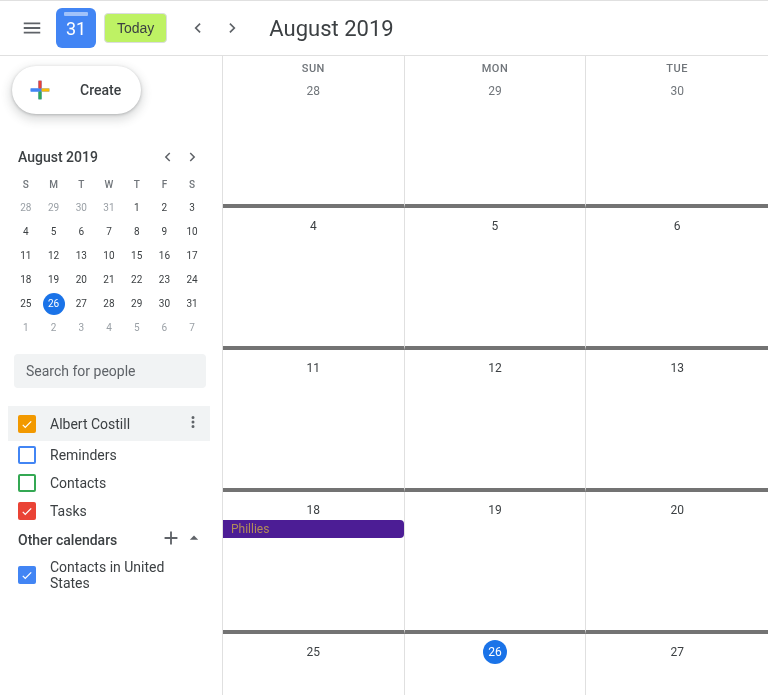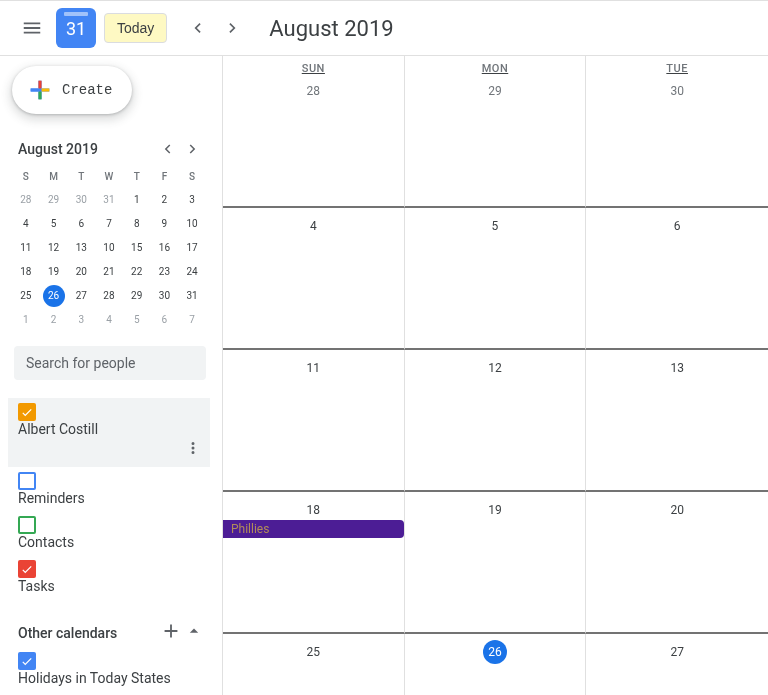--- a/index.html
+++ b/index.html
@@ -3,53 +3,53 @@
 <meta charset="utf-8">
 <style>
   * { box-sizing: border-box; margin: 0; padding: 0; }
   body { font-family: 'Google Sans', Roboto, Arial, sans-serif; font-size: 14px; color: #3c4043; background: #fff; width: 768px; height: 695px; overflow: hidden; }
   .hdr { height: 56px; border-top: 1px solid #e0e0e0; border-bottom: 1px solid #e0e0e0; display: flex; align-items: center; padding: 0 8px; }
   .hamburger { width: 48px; height: 48px; display: flex; align-items: center; justify-content: center; cursor: pointer; }
   .hamburger svg { color: #5f6368; }
   .logo { width: 40px; height: 40px; background: #4285f4; border-radius: 6px; display: flex; align-items: center; justify-content: center; color: #fff; font-size: 18px; font-weight: 400; margin-right: 8px; position: relative; }
   .logo::before { content:""; position:absolute; top:4px; left:50%; transform:translateX(-50%); width:24px; height:4px; background:#a1c2fa; border-radius:1px; }
   .brand { font-size: 22px; color: #5f6368; font-weight: 400; margin-right: 50px; }
-  .today-btn { border: 1px solid #dadce0; border-radius: 4px; padding: 6px 12px; font-size: 14px; color: #3c4043; background: #fef9c3; cursor: pointer; margin-right: 12px; }
+  .today-btn { border: 1px solid #dadce0; border-radius: 4px; padding: 6px 12px; font-size: 14px; color: #3c4043; background: #bef264; cursor: pointer; margin-right: 12px; }
   .nav-arrow { width: 36px; height: 36px; display: flex; align-items: center; justify-content: center; cursor: pointer; border-radius: 50%; }
   .nav-arrow svg { color: #5f6368; }
   .month-title { font-size: 22px; color: #3c4043; font-weight: 400; margin-left: 18px; }
   .main { display: flex; height: calc(695px - 56px); }
   .side { width: 222px; padding: 10px 12px 0 8px; }
-  .create-btn { display: inline-flex; align-items: center; gap: 8px; border-radius: 24px; box-shadow: 0 1px 3px rgba(60,64,67,0.3), 0 4px 8px 3px rgba(60,64,67,0.15); padding: 10px 20px 10px 14px; background: #fff; cursor: pointer; margin-bottom: 22px; margin-left: 4px; font-family: Liberation Mono, monospace; }
+  .create-btn { display: inline-flex; align-items: center; gap: 26px; border-radius: 24px; box-shadow: 0 1px 3px rgba(60,64,67,0.3), 0 4px 8px 3px rgba(60,64,67,0.15); padding: 10px 20px 10px 14px; background: #fff; cursor: pointer; margin-bottom: 30px; margin-left: 4px; }
   .plus-icon svg { display:block; }
   .create-btn span.lbl { font-size: 14px; color: #3c4043; font-weight: 500; }
   .mini-head { display:flex; align-items:center; justify-content:space-between; padding: 0 4px 4px 10px; }
   .mini-title { font-size: 14px; color: #3c4043; font-weight:500; }
   .mini-nav { display:flex; }
   .mini-nav .nav-arrow { width: 26px; height: 26px; }
   .mini-grid { display:grid; grid-template-columns: repeat(7, 1fr); gap: 0; padding: 0 4px; }
   .mini-dow { text-align:center; font-size: 10px; color: #70757a; font-weight:500; height: 22px; line-height:22px; }
   .mini-cell { text-align:center; font-size: 10px; color: #3c4043; height: 24px; line-height:24px; cursor:pointer; border-radius:50%; }
   .mini-cell.out { color: #9aa0a6; }
   .mini-cell.today { background: #1a73e8; color:#fff; width:22px; height:22px; line-height:22px; margin: 1px auto; }
   .search-box { background: #f1f3f4; border-radius: 4px; padding: 9px 12px; font-size: 14px; color: #5f6368; margin: 14px 4px 18px 6px; cursor:text; }
   .sec-head { display:flex; align-items:center; justify-content:space-between; padding: 2px 6px 2px 10px; cursor:pointer; }
   .sec-head .lbl { font-size: 14px; color:#3c4043; font-weight:500; }
   .sec-icons { display:flex; align-items:center; gap:2px; }
-  .cal-item { display:flex; padding: 5px 6px 5px 10px; border-radius: 0; position:relative;flex-direction:column; }
+  .cal-item { display:flex; align-items:center; padding: 5px 6px 5px 10px; border-radius: 0; position:relative; }
   .cal-item.sel { background: #f1f3f4; }
   .chk { width:18px; height:18px; border-radius:2px; margin-right:14px; display:flex; align-items:center; justify-content:center; flex-shrink:0; }
   .chk.filled svg { color:#fff; }
   .chk.empty { border:2px solid; background:transparent; }
   .cal-item .name { font-size:14px; color:#3c4043; }
   .cal-item .dots { margin-left:auto; color:#5f6368; cursor:pointer; padding:2px; }
   .cal-item.sel .dots { visibility:visible; }
   .grid-wrap { flex:1; border-left:1px solid #e0e0e0; display:flex; flex-direction:column; overflow:hidden; }
   .grid-body { flex:1; display:grid; grid-template-columns: repeat(3, 1fr); grid-template-rows: 152px 142px 142px 142px 74px; }
-  .day-cell { border-bottom:2px solid #737373; border-right:1px solid #e0e0e0; position:relative; text-align:center; padding-top:6px;text-decoration:underline; }
+  .day-cell { border-bottom:4px solid #737373; border-right:1px solid #e0e0e0; position:relative; text-align:center; padding-top:6px; }
   .day-cell:nth-child(3n) { border-right:none; }
   .dow { font-size:11px; color:#70757a; font-weight:500; letter-spacing:0.5px; text-transform:uppercase; margin-bottom:4px; }
   .dnum { font-size:12px; color:#70757a; display:inline-flex; align-items:center; justify-content:center; width:24px; height:24px; border-radius:50%; }
   .dnum.intense { color:#3c4043; }
   .dnum.today { background:#1a73e8; color:#fff; }
   .evt { position:absolute; top:28px; left:0; right:0; background:#4c1d95; color:#b08b5a; font-size:12px; text-align:left; padding:2px 8px; border-top-right-radius:4px; border-bottom-right-radius:4px; }
   .chev svg, .plus-mini svg { color:#5f6368; }
 </style>
 </head>
 <body>
@@ -184,39 +184,39 @@
         <div class="cal-item">
           <div class="chk filled" style="background:#ea4335">
             <svg width="14" height="14" viewBox="0 0 24 24">
               <path fill="#fff" d="M9 16.2l-3.5-3.5L4 14.2 9 19.2 20 8.2l-1.5-1.5z"></path>
             </svg>
           </div>
           <span class="name">Tasks</span>
         </div>
       </div>
 
-    <div class="sec-head" style="margin-top:19px">
+    <div class="sec-head" style="margin-top:0">
       <span class="lbl">Other calendars</span>
       <span class="sec-icons">
         <span class="plus-mini"><svg width="22" height="22" viewBox="0 0 24 24">
               <path fill="currentColor" d="M11 5h2v6h6v2h-6v6h-2v-6H5v-2h6z"></path>
             </svg></span>
         <span class="chev"><svg width="20" height="20" viewBox="0 0 24 24">
               <path fill="currentColor" d="M7 14l5-5 5 5z"></path>
             </svg></span>
       </span>
     </div>
     <div id="other-cals">
         <div class="cal-item">
           <div class="chk filled" style="background:#4285f4">
             <svg width="14" height="14" viewBox="0 0 24 24">
               <path fill="#fff" d="M9 16.2l-3.5-3.5L4 14.2 9 19.2 20 8.2l-1.5-1.5z"></path>
             </svg>
           </div>
-          <span class="name">Holidays in Today States</span>
+          <span class="name">Contacts in United States</span>
         </div>
       </div>
   </div>
 
   <div class="grid-wrap">
     <div class="grid-body" id="grid-body">
         <div class="day-cell"><div class="dow">SUN</div><div class="dnum">28</div></div>
         <div class="day-cell"><div class="dow">MON</div><div class="dnum">29</div></div>
         <div class="day-cell"><div class="dow">TUE</div><div class="dnum">30</div></div>
         <div class="day-cell"><div class="dnum intense">4</div></div>

